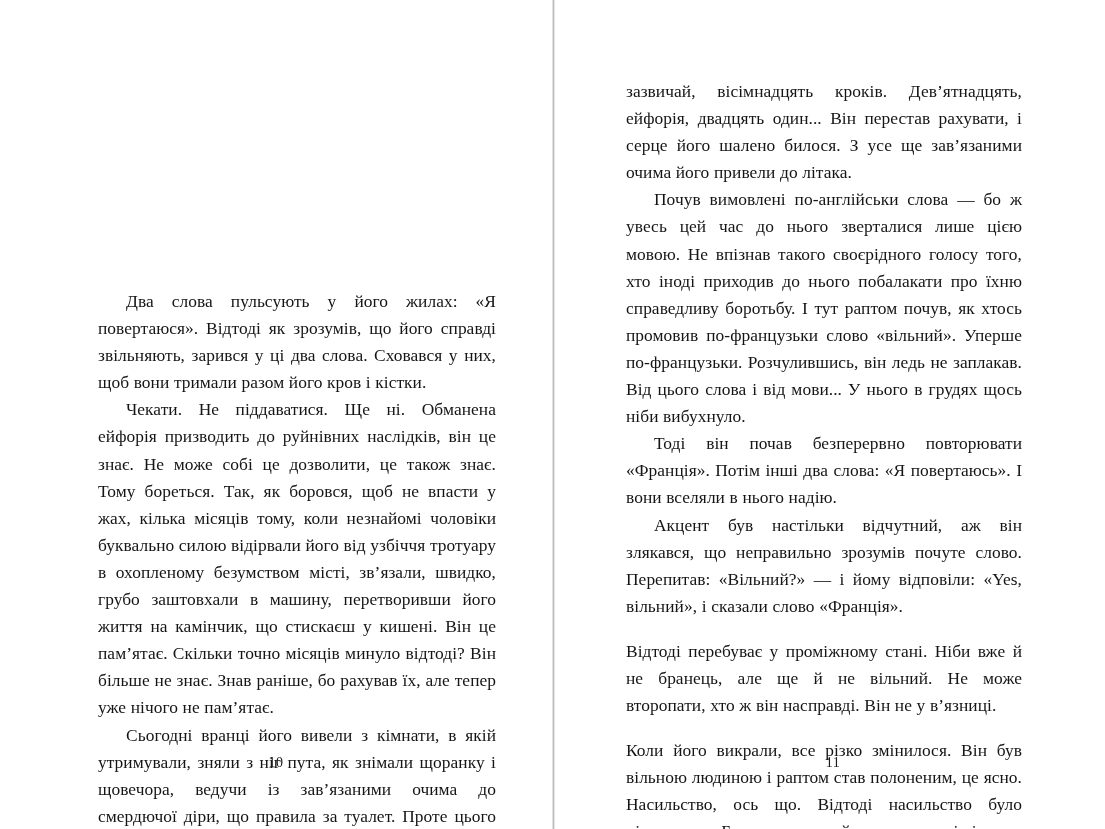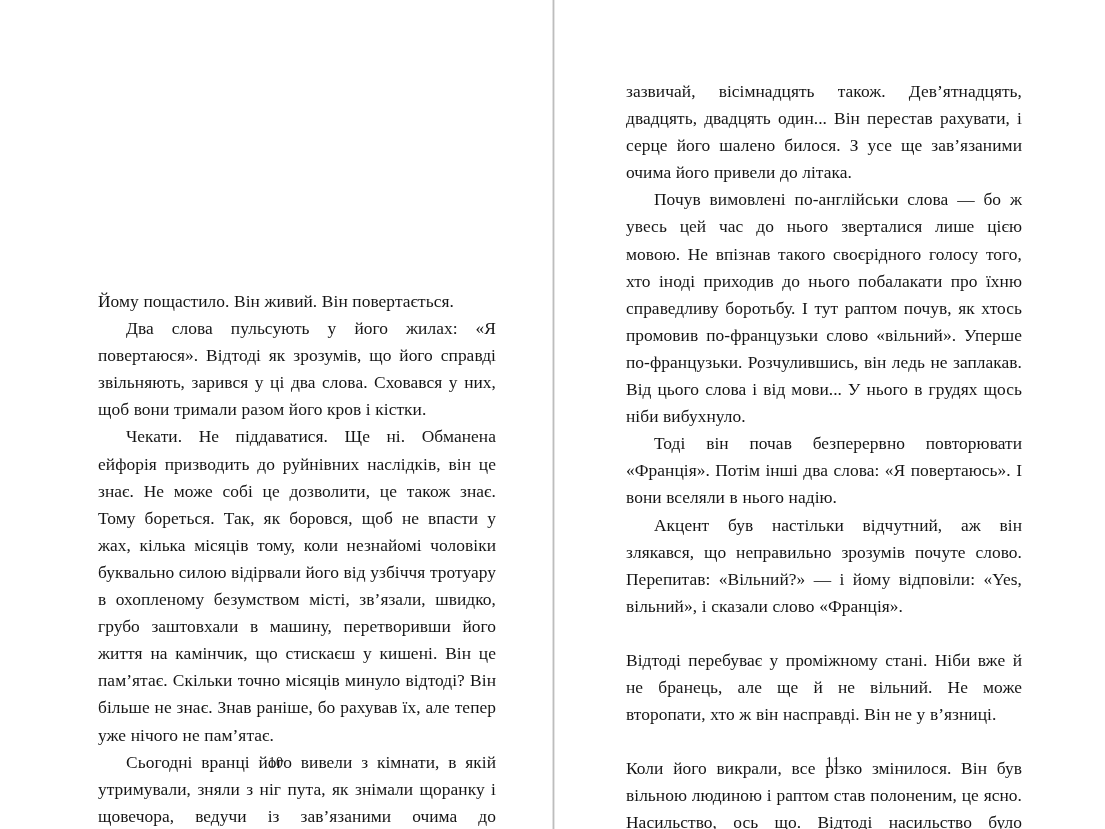--- a/index.html
+++ b/index.html
@@ -67,53 +67,52 @@
   }
 
   p {
     margin: 0;
     text-indent: 28px;
   }
   
   p.flush { text-indent: 0; }
 
   
-  p.spaced { margin-top: 27px; }
+  p.spaced { margin-top: 18px; }
 
   .folio {
     position: absolute;
     width: 100%;
     text-align: center;
     font-size: 14px;
     color: #1a1a1a;
     letter-spacing: 0.4px;
   }
   .page-left  .folio { top: 755px; left: 0; }
   .page-right .folio { top: 755px; left: 3px; }
 </style>
 </head>
 <body>
 
 <div class="spread">
 
   <div class="page page-left">
     <div class="textblock">
-      <p class="flush">Йому пощастило. Він живий. Він повертається.</p>
       <p>Два слова пульсують у його жилах: «Я повертаюся». Відтоді як зрозумів, що його справді звільняють, зарився у ці два слова. Сховався у них, щоб вони тримали разом його кров і кістки.</p>
       <p>Чекати. Не піддаватися. Ще ні. Обманена ейфорія призводить до руйнівних наслідків, він це знає. Не може собі це дозволити, це також знає. Тому бореться. Так, як боровся, щоб не впасти у жах, кілька місяців тому, коли незнайомі чоловіки буквально силою відірвали його від узбіччя тротуару в охопленому безумством місті, зв’язали, швидко, грубо заштовхали в машину, перетворивши його життя на камінчик, що стискаєш у кишені. Він це пам’ятає. Скільки точно місяців минуло відтоді? Він більше не знає. Знав раніше, бо рахував їх, але тепер уже нічого не пам’ятає.</p>
       <p>Сьогодні вранці його вивели з кімнати, в якій утримували, зняли з ніг пута, як знімали щоранку і щовечора, ведучи із зав’язаними очима до смердючої діри, що правила за туалет. Проте цього разу він не нарахував, як</p>
     </div>
     <div class="folio">10</div>
   </div>
 
   <div class="gutter"></div>
 
   <div class="page page-right">
     <div class="textblock">
-      <p class="flush">зазвичай, вісімнадцять також. Дев’ятнадцять, двадцять, двадцять один... Він перестав рахувати, і серце його шалено билося. З усе ще зав’язаними очима його привели до літака.</p>
+      <p class="flush">зазвичай, вісімнадцять кроків. Дев’ятнадцять, ейфорія, двадцять один... Він перестав рахувати, і серце його шалено билося. З усе ще зав’язаними очима його привели до літака.</p>
       <p>Почув вимовлені по-англійськи слова — бо ж увесь цей час до нього зверталися лише цією мовою. Не впізнав такого своєрідного голосу того, хто іноді приходив до нього побалакати про їхню справедливу боротьбу. І тут раптом почув, як хтось промовив по-французьки слово «вільний». Уперше по-французьки. Розчулившись, він ледь не заплакав. Від цього слова і від мови... У нього в грудях щось ніби вибухнуло.</p>
       <p>Тоді він почав безперервно повторювати «Франція». Потім інші два слова: «Я повертаюсь». І вони вселяли в нього надію.</p>
       <p>Акцент був настільки відчутний, аж він злякався, що неправильно зрозумів почуте слово. Перепитав: «Вільний?» — і йому відповіли: «Yes, вільний», і сказали слово «Франція».</p>
       <p class="flush spaced">Відтоді перебуває у проміжному стані. Ніби вже й не бранець, але ще й не вільний. Не може второпати, хто ж він насправді. Він не у в’язниці.</p>
       <p class="flush spaced">Коли його викрали, все різко змінилося. Він був вільною людиною і раптом став полоненим, це ясно. Насильство, ось що. Відтоді насильство було підступним. Бо тепер зазнає його не лише від інших. Він увібрав його в себе.</p>
 
     </div>
     <div class="folio">11</div>
   </div>
 

